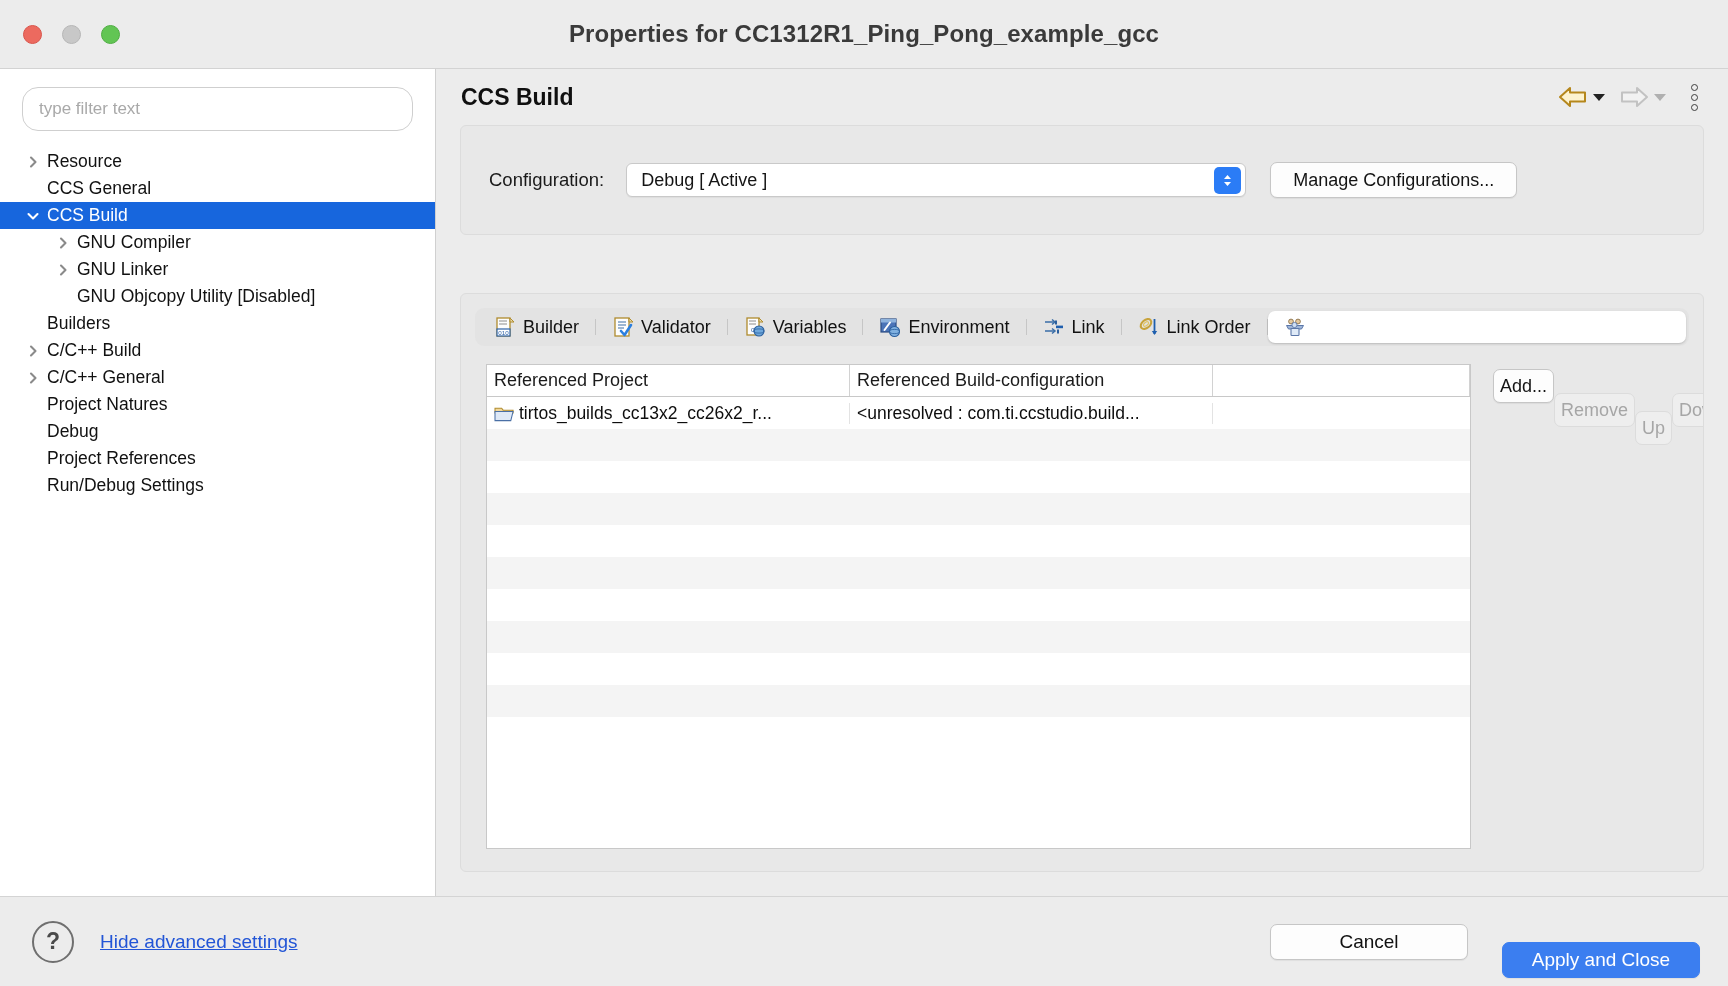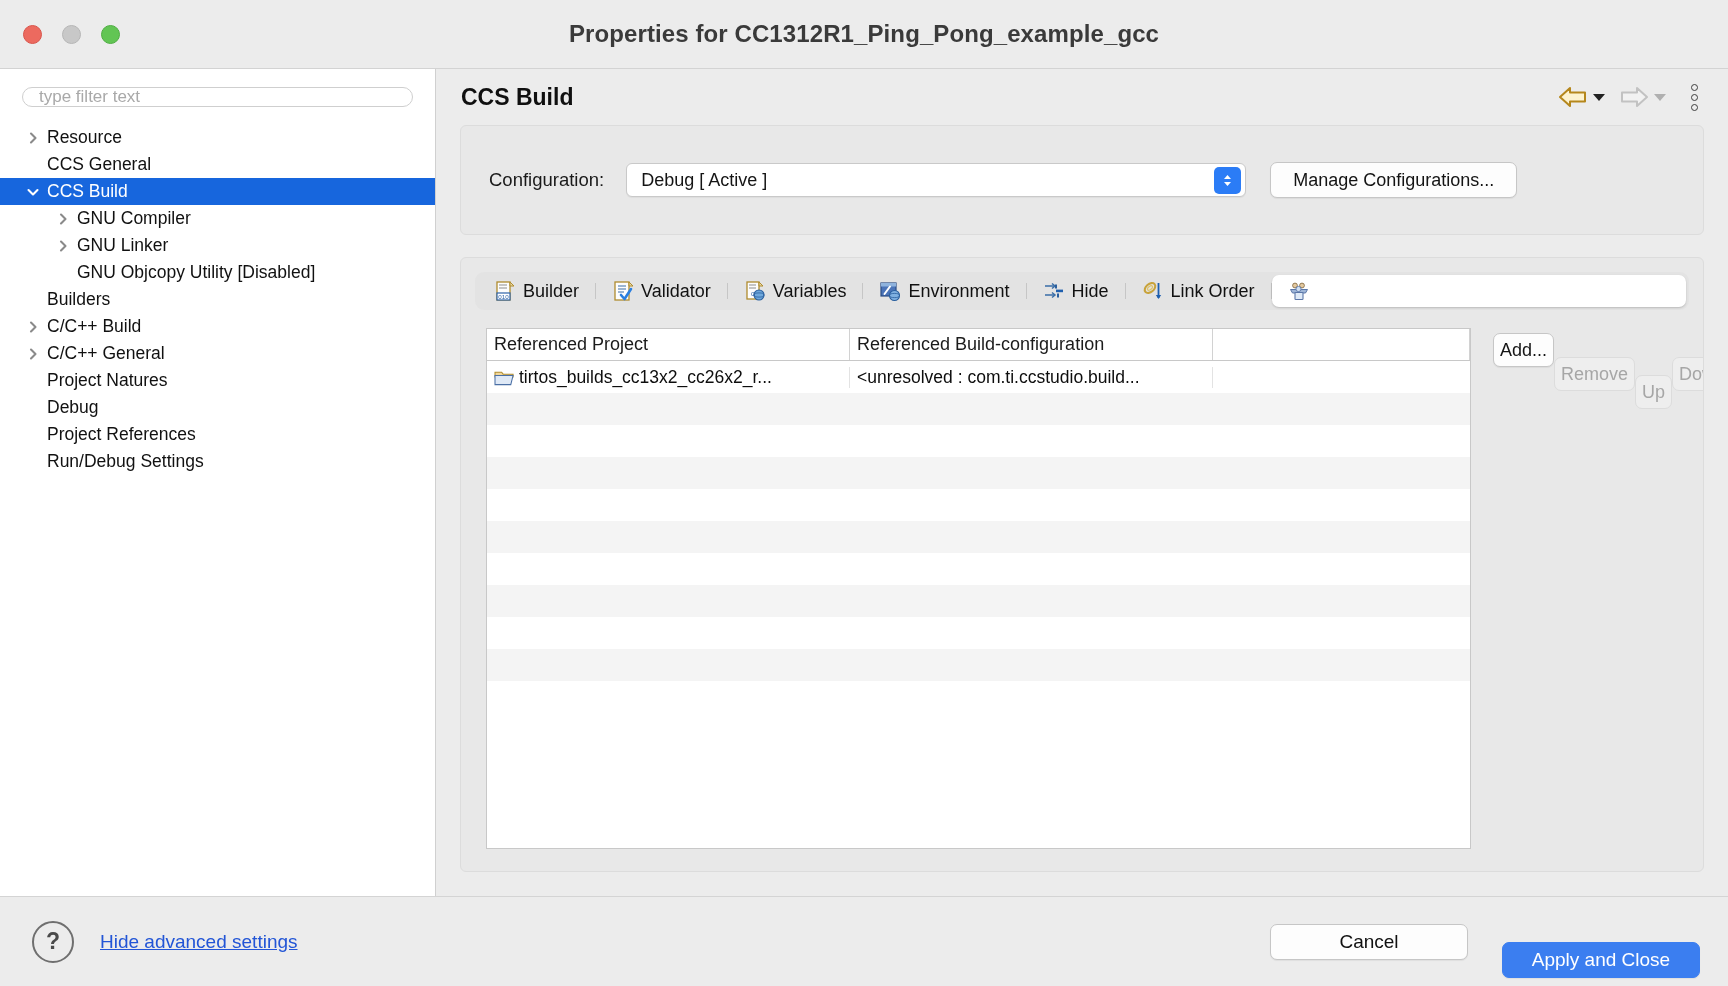--- a/index.html
+++ b/index.html
@@ -75,21 +75,21 @@
     background: #ffffff;
     border-right: 1px solid #d0d0d0;
     box-sizing: border-box;
     padding: 18px 0 0 0;
     overflow: hidden;
   }
   .filter-wrap { padding: 0 22px 0 22px; }
   .filter-input {
     width: 100%;
     box-sizing: border-box;
-    height: 20px;
+    height: 44px;
     border: 1px solid #cfcfcf;
     border-radius: 16px;
     background: #ffffff;
     font-family: "Liberation Sans", sans-serif;
     font-size: 17px;
     color: #2b2b2b;
     padding: 0 16px;
     outline: none;
   }
   .filter-input::placeholder { color: #a9a9a9; }
@@ -180,20 +180,21 @@
     box-sizing: border-box;
   }
 
   
   .content {
     flex: 1 1 auto;
     min-height: 0;
     margin: 0 24px 0 24px;
     display: flex;
     flex-direction: column;
+    gap: 36px;
   }
   .config-card {
     background: #e8e8e8;
     border: 1px solid #dcdcdc;
     border-radius: 6px;
     height: 110px;
     flex: 0 0 110px;
     display: flex;
     align-items: center;
     padding: 0 28px;
@@ -643,21 +644,21 @@
               <div class="tab-sep"></div>
               <div class="tab">
                 <svg class="tab-icon" viewBox="0 0 22 22">
                   <path d="M2 6 h10 M2 15 h10" stroke="#3a6ea8" stroke-width="1.5"></path>
                   <path d="M9 3.5 L12 6 L9 8.5" fill="none" stroke="#3a6ea8" stroke-width="1.5"></path>
                   <path d="M9 12.5 L12 15 L9 17.5" fill="none" stroke="#3a6ea8" stroke-width="1.5"></path>
                   <rect x="12" y="4.5" width="2" height="4" fill="#2a5f9e"></rect>
                   <rect x="13" y="9.6" width="7" height="2.6" fill="#1f5fae"></rect>
                   <rect x="14" y="13.5" width="2" height="4" fill="#2a5f9e"></rect>
                 </svg>
-                <span>Hide</span>
+                <span>Link</span>
               </div>
               <div class="tab-sep"></div>
               <div class="tab">
                 <svg class="tab-icon" viewBox="0 0 22 22">
                   <ellipse cx="8" cy="8" rx="6" ry="4" transform="rotate(-40 8 8)" fill="none" stroke="#c8a33c" stroke-width="2.1"></ellipse>
                   <ellipse cx="8" cy="8" rx="3" ry="1.6" transform="rotate(-40 8 8)" fill="none" stroke="#e0c469" stroke-width="1.2"></ellipse>
                   <path d="M16.5 3 L16.5 18" stroke="#1f5fae" stroke-width="1.8"></path>
                   <path d="M13.8 15 L16.5 19 L19.2 15" fill="#1f5fae"></path>
                 </svg>
                 <span>Link Order</span>

